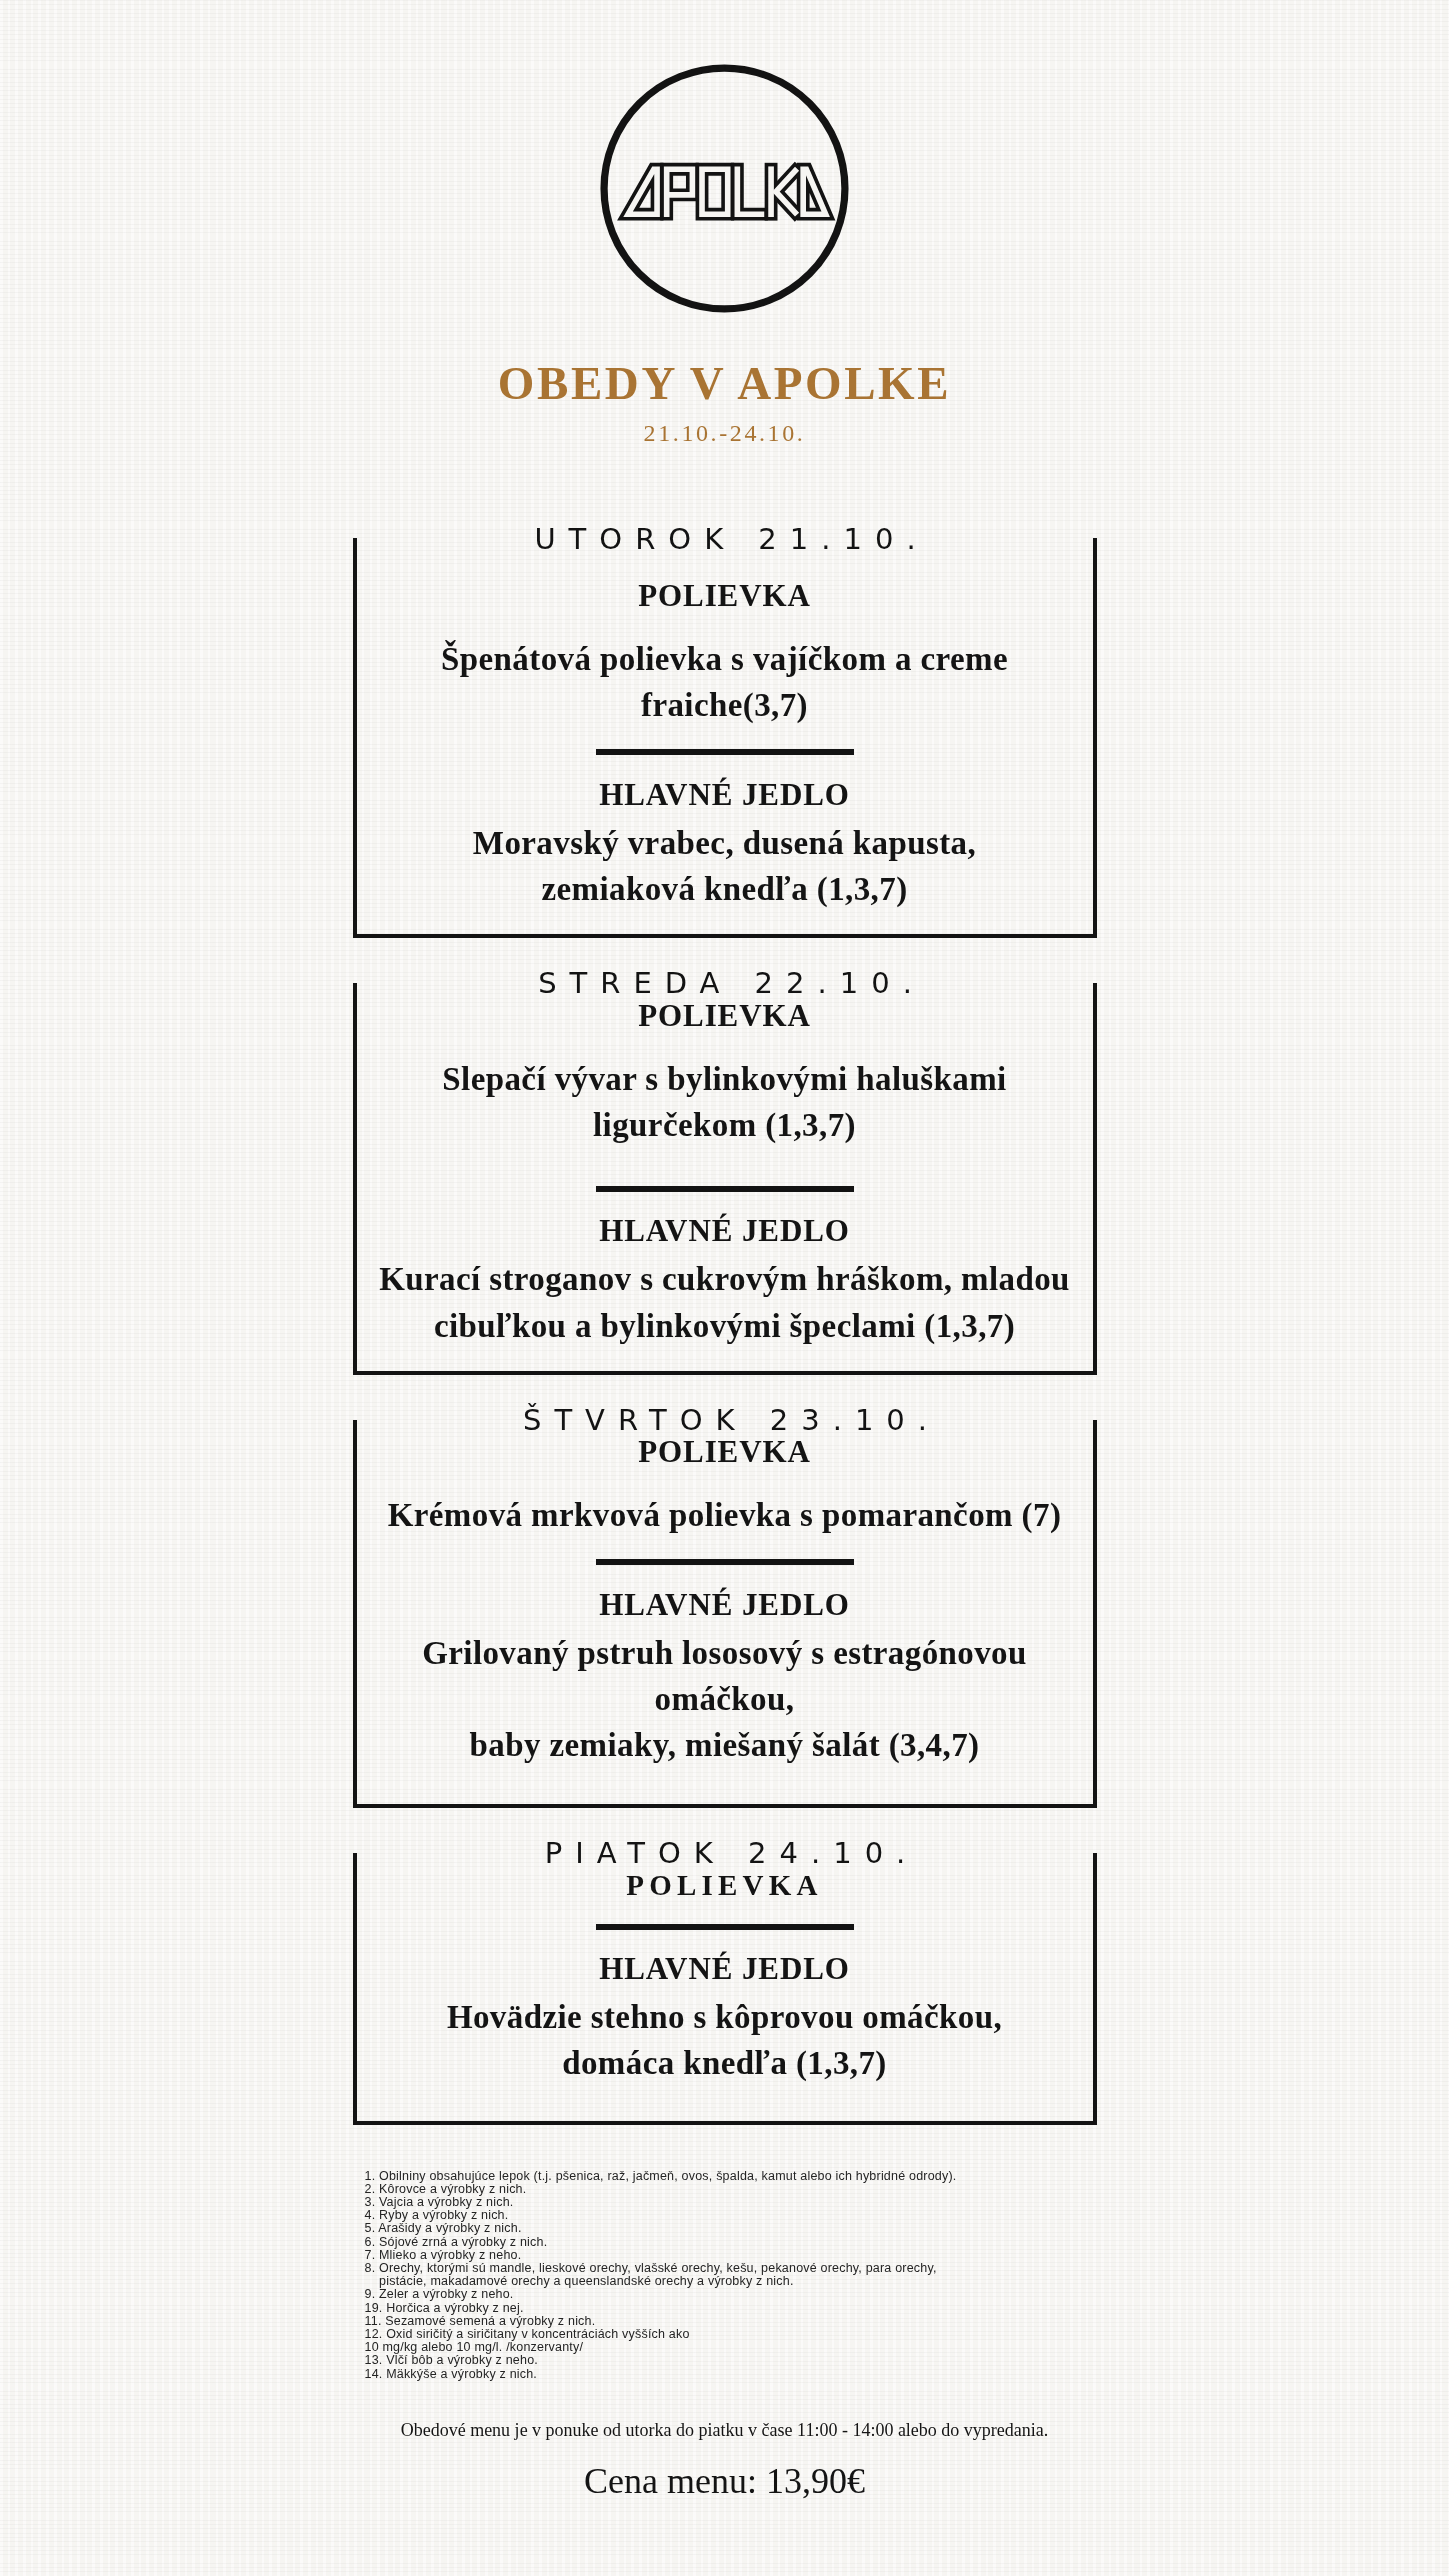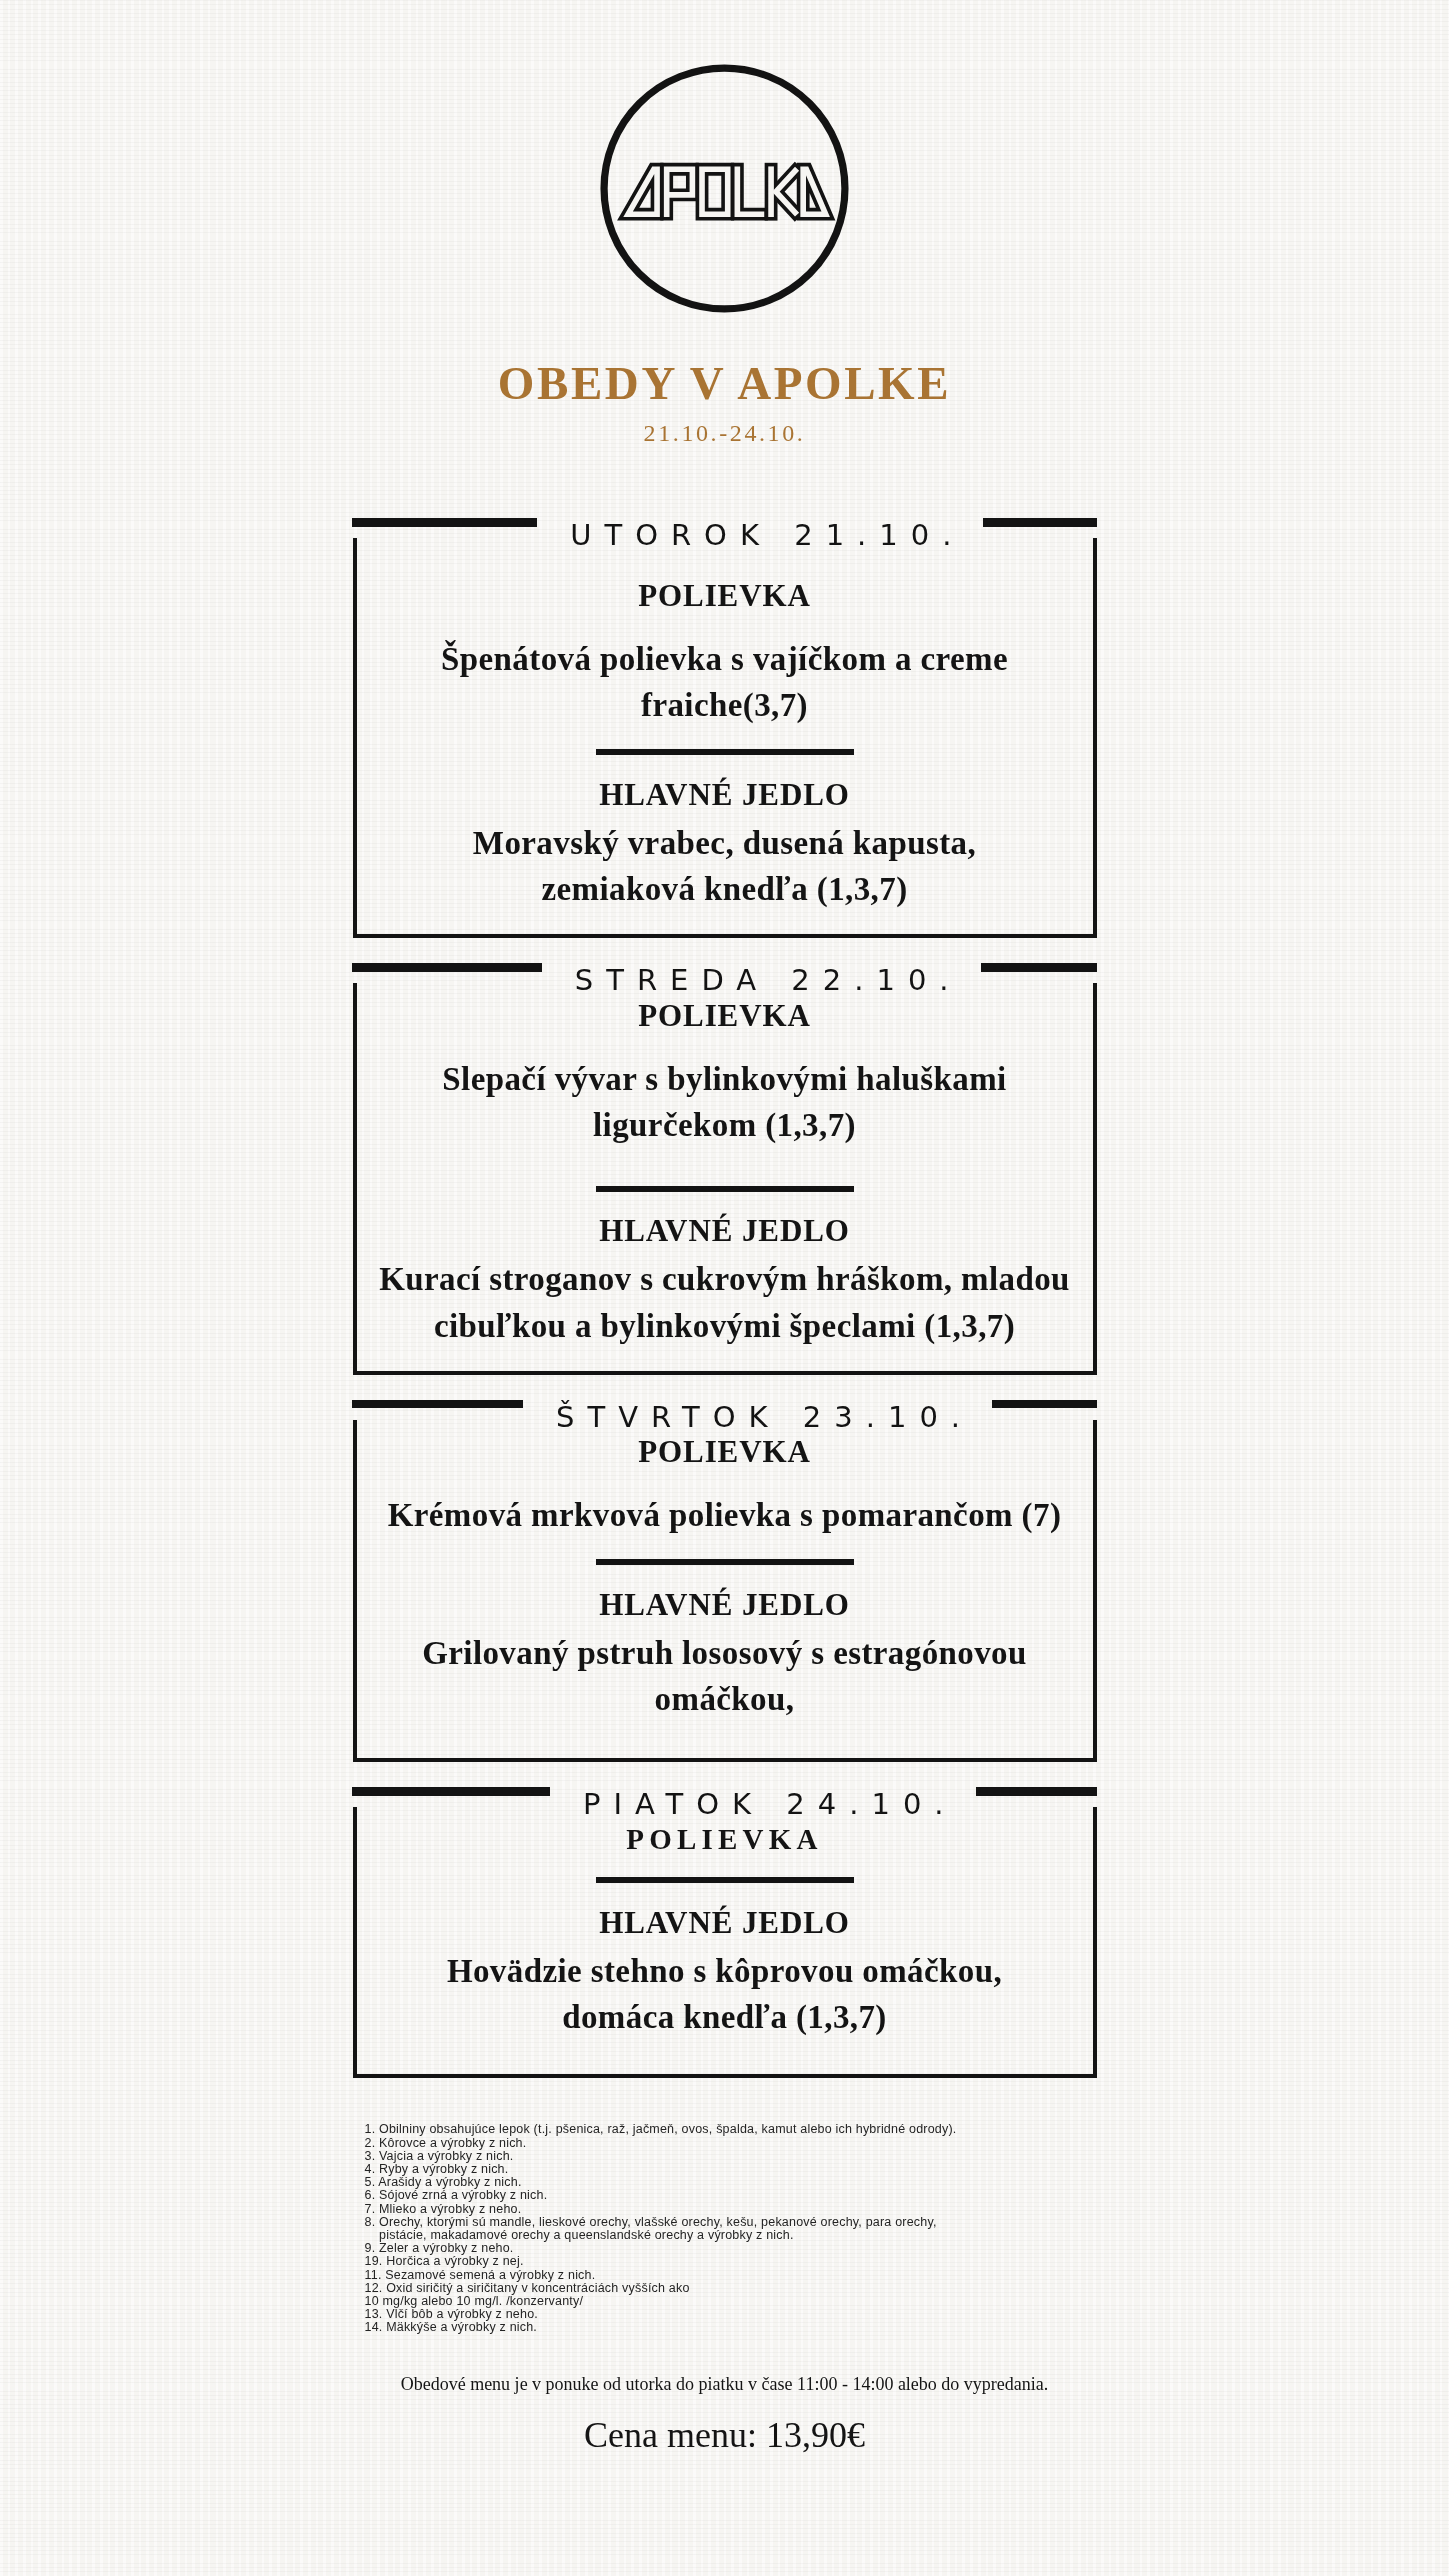--- a/index.html
+++ b/index.html
@@ -32,21 +32,21 @@
   .menu-days { margin-top:91px; }
   .day-box {
     position:relative;
     width:744px; box-sizing:border-box;
     margin:0 auto 45px;
     border:4.3px solid #131313; border-top:none;
     padding:13.7px 20.6px 22px;
   }
   .day-header {
     position:absolute; top:-20px; left:-4.3px; right:-4.3px;
-    height:39px; display:flex; align-items:flex-start;
+    height:39px; display:flex; align-items:center;flex-direction:column;
   }
   .day-rule { height:8.6px; background:#131313; flex:1.55; }
   .day-rule.right { flex:0.95; }
   .day-title {
     font-family:"DejaVu Sans", sans-serif;
     font-size:29px; font-weight:500; letter-spacing:13px;
     white-space:nowrap; padding:0 19px 0 33px; color:#131313;
   }
   .dish-label {
     font-weight:700; font-size:31px; line-height:1.25; letter-spacing:0.9px;
@@ -134,20 +134,21 @@
       <div class="day-header">
         <span class="day-rule"></span>
         <span class="day-title">ŠTVRTOK 23.10.</span>
         <span class="day-rule right"></span>
       </div>
       <div class="dish-label soup-label">POLIEVKA</div>
       <div class="dish soup-name">Krémová mrkvová polievka s pomarančom (7)</div>
       <div class="divider"></div>
       <div class="dish-label main-label">HLAVNÉ JEDLO</div>
       <div class="dish main-line1">Grilovaný pstruh lososový s estragónovou omáčkou,</div>
+      <div class="dish">baby zemiaky, miešaný šalát (3,4,7)</div>
     </section>
 
     <section class="day-box">
       <div class="day-header">
         <span class="day-rule"></span>
         <span class="day-title">PIATOK 24.10.</span>
         <span class="day-rule right"></span>
       </div>
       <div class="dish-label soup-label">POLIEVKA</div>
       <div class="divider"></div>

